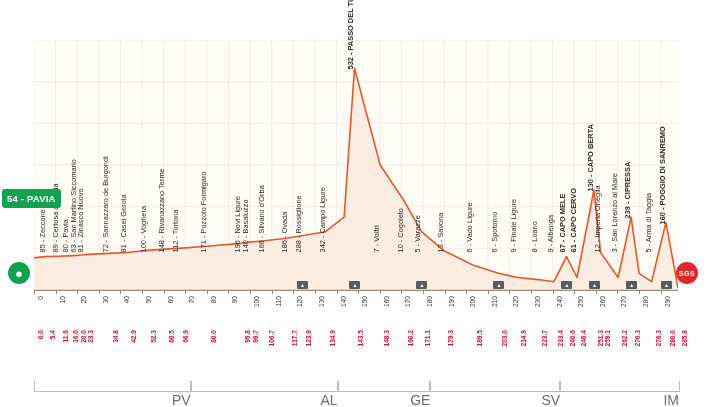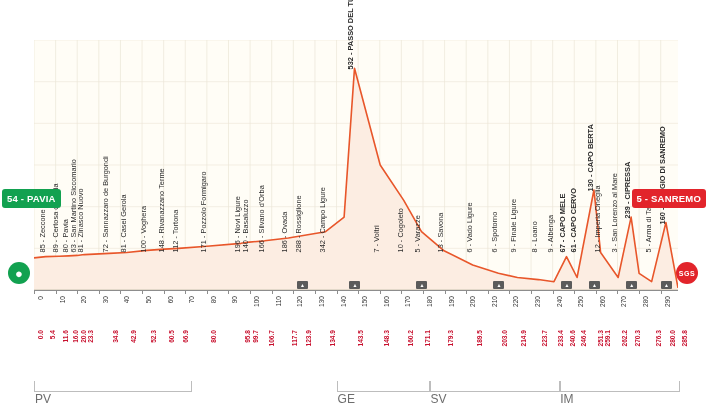--- a/index.html
+++ b/index.html
@@ -87,21 +87,21 @@
 
   
   .prov-wrap{position:absolute;left:34px;top:381px;width:644px;height:20px;}
   .prov{
     position:absolute;top:0;height:10px;
     border-left:1px solid #bdbdbd;border-right:1px solid #bdbdbd;
     border-bottom:1px solid #bdbdbd;
   }
   .prov span{
     position:absolute;left:0;right:0;top:11px;
-    text-align:left;font-size:12px;color:#6d6d6d;
+    text-align:right;font-size:14px;color:#6d6d6d;
   }
   .gpm{
     position:absolute;
     width:11px;height:8px;
     background:#5b5b5b;
     border-radius:1px;
   }
   .gpm i{
     display:block;color:#fff;font-style:normal;font-size:5px;
     text-align:center;line-height:8px;letter-spacing:-.2px;
@@ -216,21 +216,20 @@
       </div>
       <div class="gpm" style="left: 626.105px; top: 281px;">
         <i>▲</i>
       </div>
       <div class="gpm" style="left: 660.898px; top: 281px;">
         <i>▲</i>
       </div>
     </div>
 
   <div class="pill pill-start">54 - PAVIA</div>
-  <div class="pill pill-end">5 - SANREMO</div>
 
   <div class="logo-circle logo-start">●</div>
   <div class="logo-circle logo-end">
     <span class="sgs">SGS</span>
   </div>
 
   <div class="axis"></div>
   <div id="tick-layer">
       <div class="kmlabel" style="left: 37px; top: 296px;">0</div>
       <div class="kmlabel" style="left: 58.6107px; top: 296px;">10</div>
@@ -300,20 +299,23 @@
       <div class="togo" style="left: 634.105px; top: 330px;">270.3</div>
       <div class="togo" style="left: 654.635px; top: 330px;">276.3</div>
       <div class="togo" style="left: 668.898px; top: 330px;">280.0</div>
       <div class="togo" style="left: 681px; top: 330px;">285.8</div>
     </div>
 
   <div class="prov-wrap" id="prov-layer">
       <div class="prov" style="left: 0px; width: 155.597px;">
         <span>PV</span>
       </div>
+      <div class="prov" style="left: 155.597px; width: 146.953px;">
+        <span>AL</span>
+      </div>
       <div class="prov" style="left: 302.55px; width: 92.9262px;">
         <span>GE</span>
       </div>
       <div class="prov" style="left: 525.141px; width: 118.859px;">
         <span>IM</span>
       </div>
       <div class="prov" style="left: 395.477px; width: 129.664px;">
         <span>SV</span>
       </div>
     </div>

